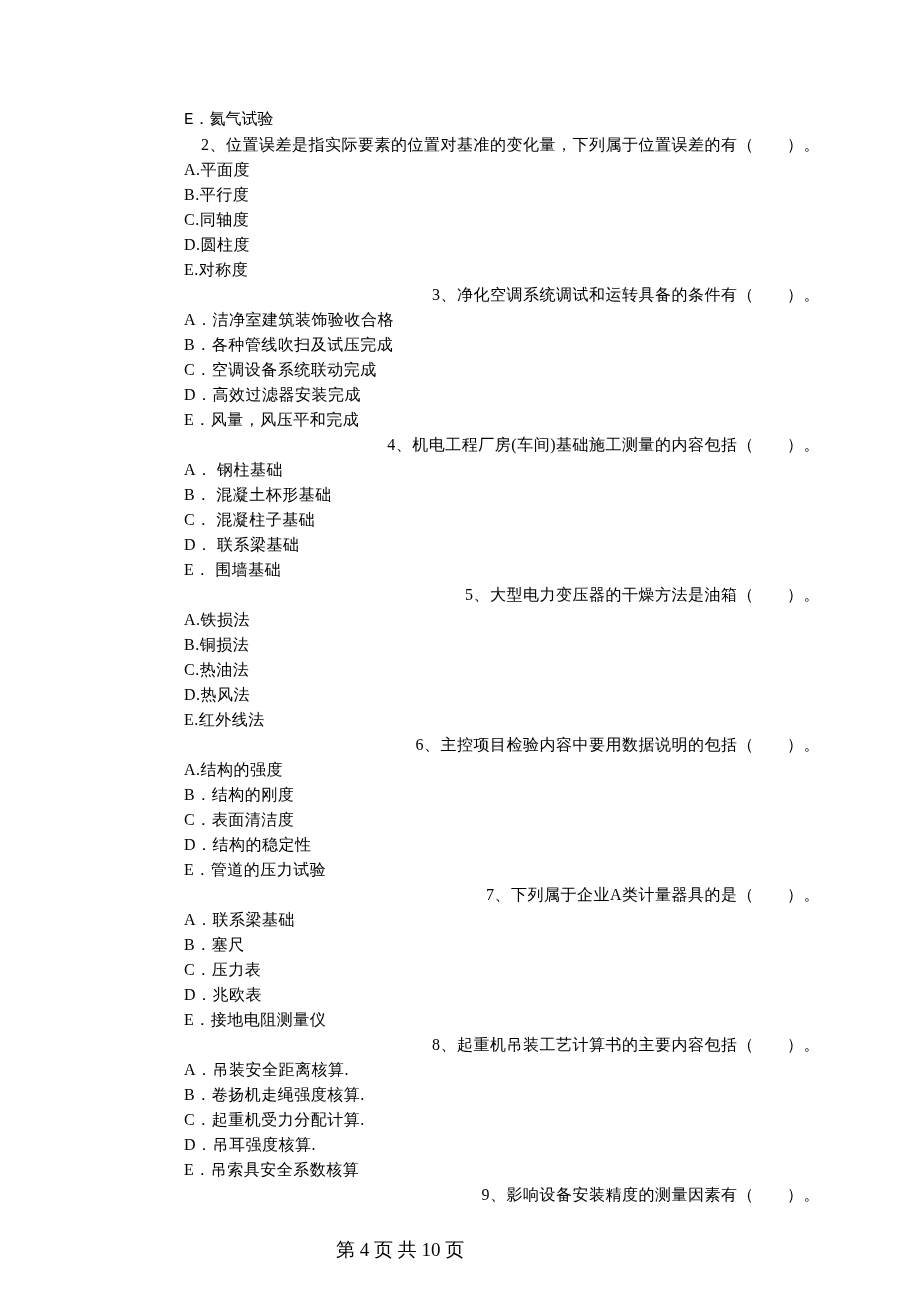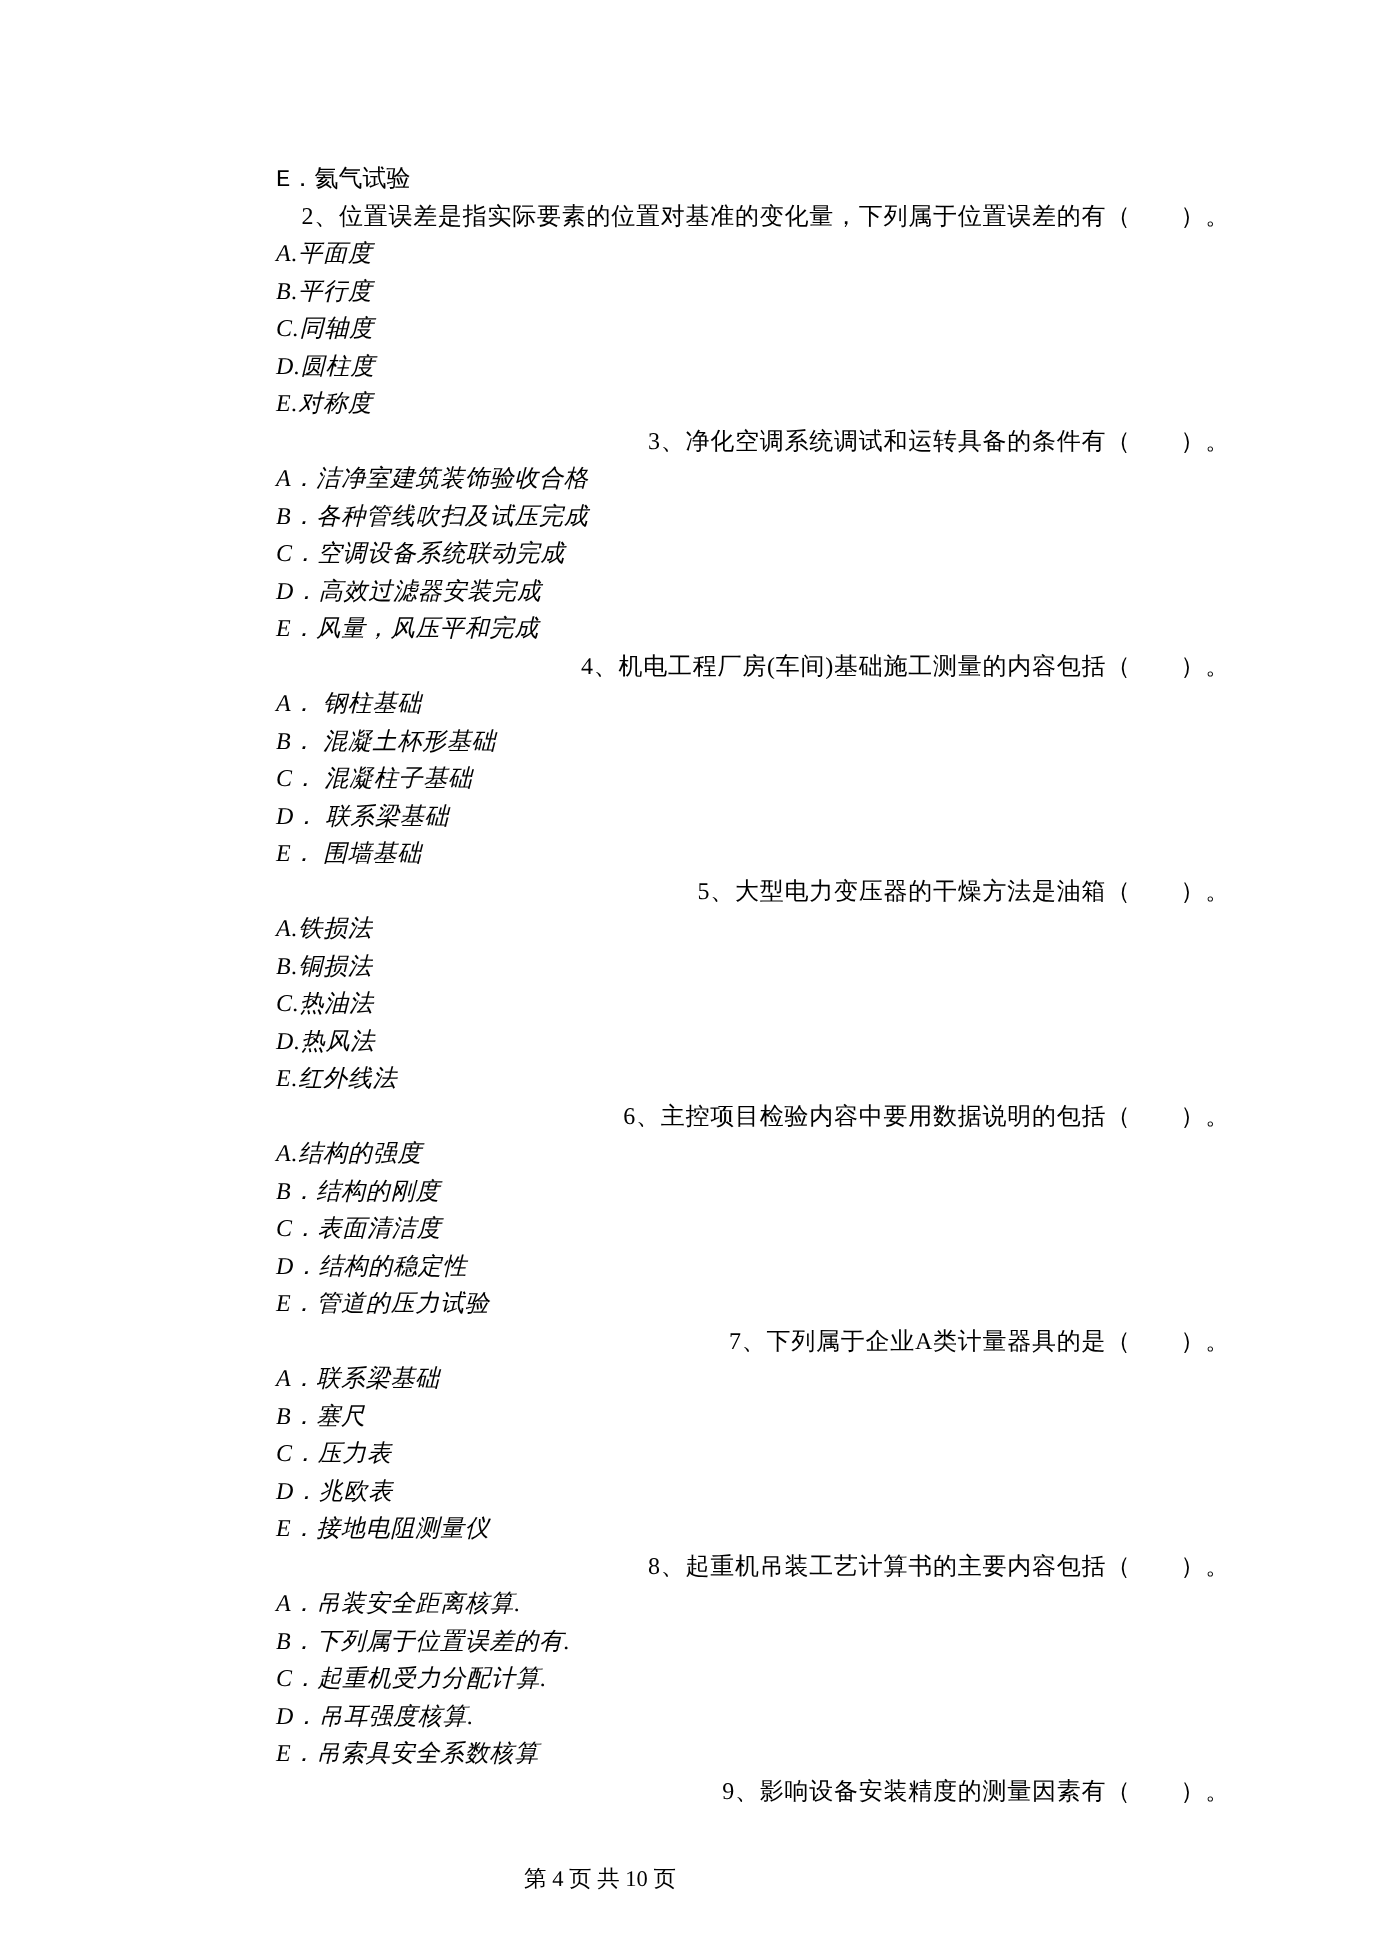--- a/index.html
+++ b/index.html
@@ -23,29 +23,28 @@
     }
     .question {
       margin-bottom: 1px;
       letter-spacing: 0.5px;
       text-align: right;
     }
     .option {
       margin-left: 54px;
       margin-bottom: 1px;
       letter-spacing: 0.5px;
-      font-style: italic;
     }
     .footer {
       position: absolute;
       bottom: 38px;
       left: 0;
       width: 800px;
       text-align: center;
-      font-size: 15px;
+      font-size: 19px;
     }
   </style>
 </head>
 <body>
 
 <div class="option-extra">E．氦气试验</div>
 
 <div>
   <div class="question"><span>2、</span><span>位置误差是指实际要素的位置对基准的变化量，下列属于位置误差的有（　　）。</span></div>
   <div class="option">A.平面度</div>
@@ -96,21 +95,21 @@
   <div class="option">A．联系梁基础</div>
   <div class="option">B．塞尺</div>
   <div class="option">C．压力表</div>
   <div class="option">D．兆欧表</div>
   <div class="option">E．接地电阻测量仪</div>
 </div>
 
 <div>
   <div class="question"><span>8、</span><span>起重机吊装工艺计算书的主要内容包括（　　）。</span></div>
   <div class="option">A．吊装安全距离核算.</div>
-  <div class="option">B．下列属于位置误差的有.</div>
+  <div class="option">B．卷扬机走绳强度核算.</div>
   <div class="option">C．起重机受力分配计算.</div>
   <div class="option">D．吊耳强度核算.</div>
   <div class="option">E．吊索具安全系数核算</div>
 </div>
 
 <div>
   <div class="question"><span>9、</span><span>影响设备安装精度的测量因素有（　　）。</span></div>
 </div>
 
 <div class="footer">第 4 页 共 10 页</div>

